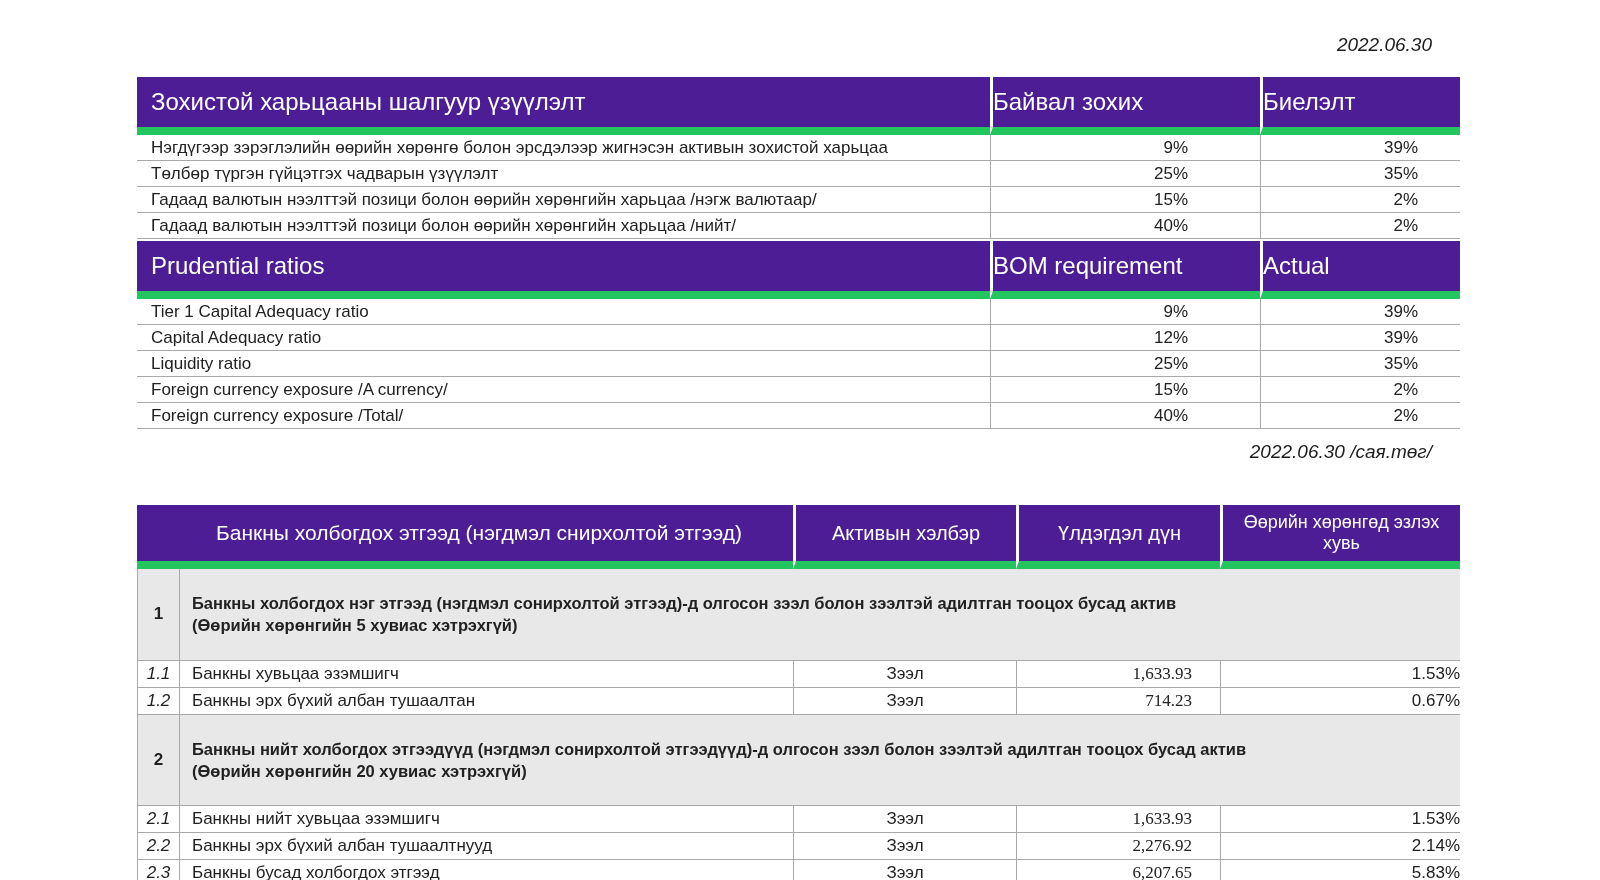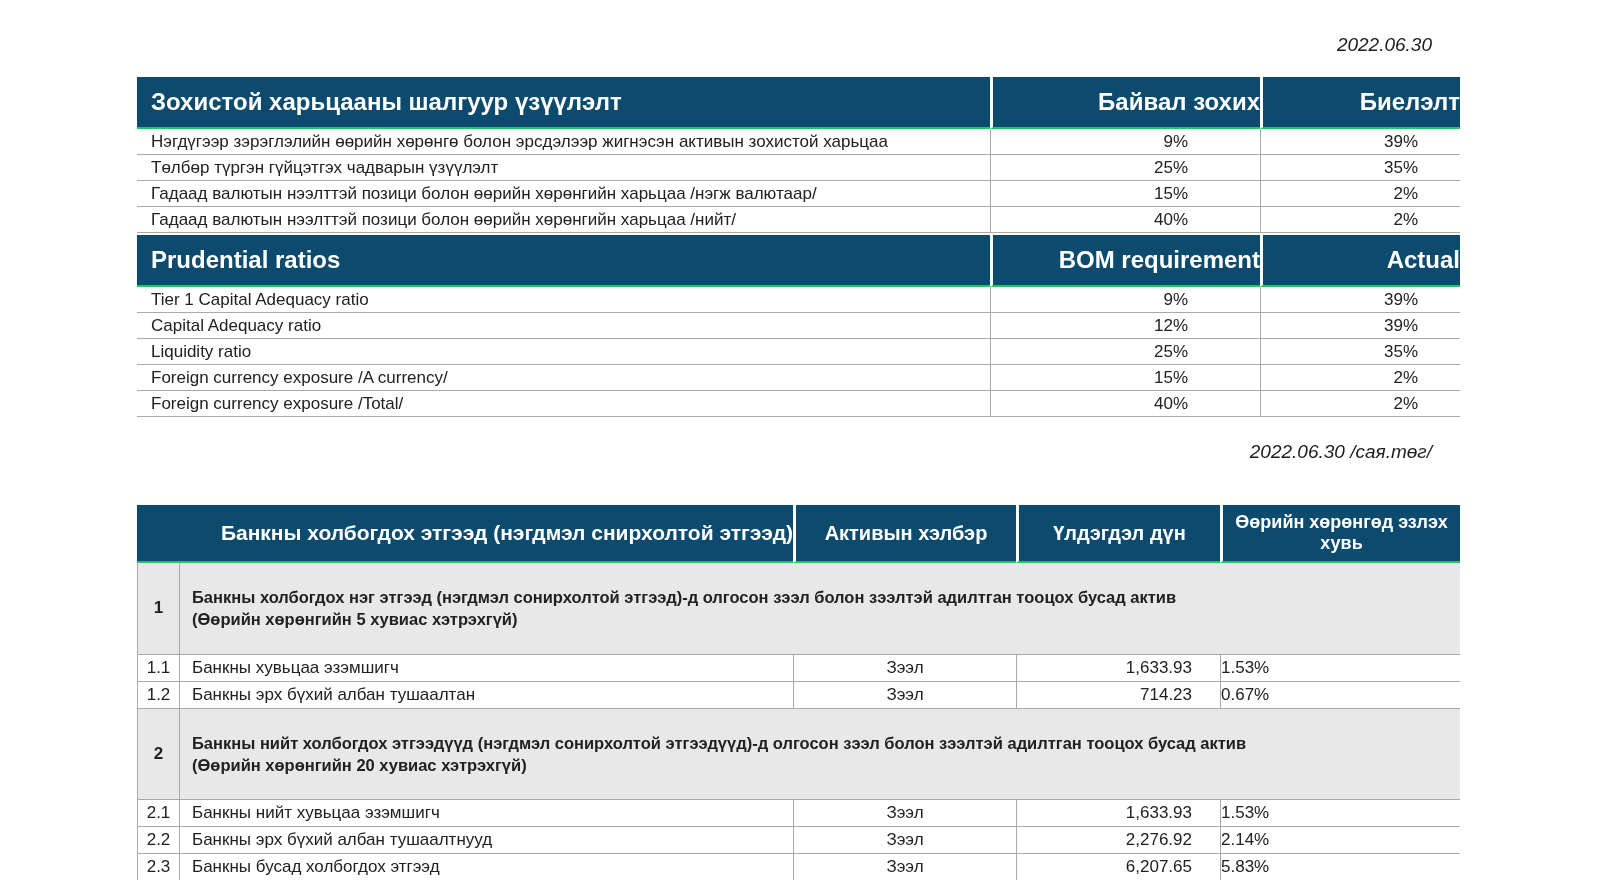--- a/index.html
+++ b/index.html
@@ -6,39 +6,39 @@
   .page{position:relative;width:1600px;height:880px;background:#ffffff;overflow:hidden;
         font-family:"Liberation Sans","DejaVu Sans",sans-serif;color:#212121;}
   .date{position:absolute;right:168px;font-style:italic;font-size:19px;color:#1d1d1d;}
   .date-top{top:34px;}
   .date-bottom{top:441px;}
   table.t{position:absolute;left:137px;width:1323px;border-collapse:separate;border-spacing:0;table-layout:fixed;}
   .t1{top:75px;}
   .t2{top:503px;}
   td{font-size:17px;color:#212121;vertical-align:middle;padding:0;}
   
-  .hcell{background:#0c4a6e;color:#ffffff;font-weight:bold;border-top:2px solid #ffffff;border-bottom:2px solid #22c55e;}
+  .hcell{background:#4c1d95;color:#ffffff;font-weight:normal;border-top:2px solid #ffffff;border-bottom:8px solid #22c55e;}
   .hcell.sep{border-left:3px solid #ffffff;}
   .t1 .hcell{height:50px;font-size:24px;}
   .t1 .htitle{text-align:left;padding-left:14px;}
-  .t1 .hval{text-align:right;}
+  .t1 .hval{text-align:left;}
   .t2 .hcell{height:52px;font-size:20px;text-align:center;}
-  .t2 .htitle{font-size:21px;text-align:right;padding-left:28px;}
+  .t2 .htitle{font-size:21px;text-align:center;padding-left:28px;}
   .t2 .hshare{font-size:18px;line-height:1.15;padding:2px 12px;}
   
   .c{border-bottom:1px solid #A9A9A9;height:25px;}
   .vl{border-left:1px solid #A9A9A9;}
   .t1 .lbl{text-align:left;padding-left:14px;}
   .t1 .v2{text-align:right;padding-right:72px;}
   .t1 .v3{text-align:right;padding-right:42px;}
-  .t2 .no{text-align:center;border-left:1px solid #A9A9A9;border-right:1px solid #A9A9A9;}
+  .t2 .no{text-align:center;border-left:1px solid #A9A9A9;border-right:1px solid #A9A9A9;font-style:italic;}
   .t2 .desc{text-align:left;padding-left:12px;}
   .t2 .kind{text-align:center;}
-  .t2 .amt{text-align:right;padding-right:28px;}
-  .t2 .pct{text-align:left;}
+  .t2 .amt{text-align:right;padding-right:28px;font-family:Liberation Serif, serif;}
+  .t2 .pct{text-align:right;}
   .t2 .c{height:26px;}
   
   .grow td{background:#E8E8E8;border-bottom:1px solid #A9A9A9;}
   .gno{font-weight:bold;text-align:center;border-left:1px solid #A9A9A9;border-right:1px solid #A9A9A9;}
   .gtitle{font-weight:bold;text-align:left;padding:23px 12px;font-size:16.5px;line-height:1.35;}
 </style>
 </head>
 <body>
 
 <div class="page">

